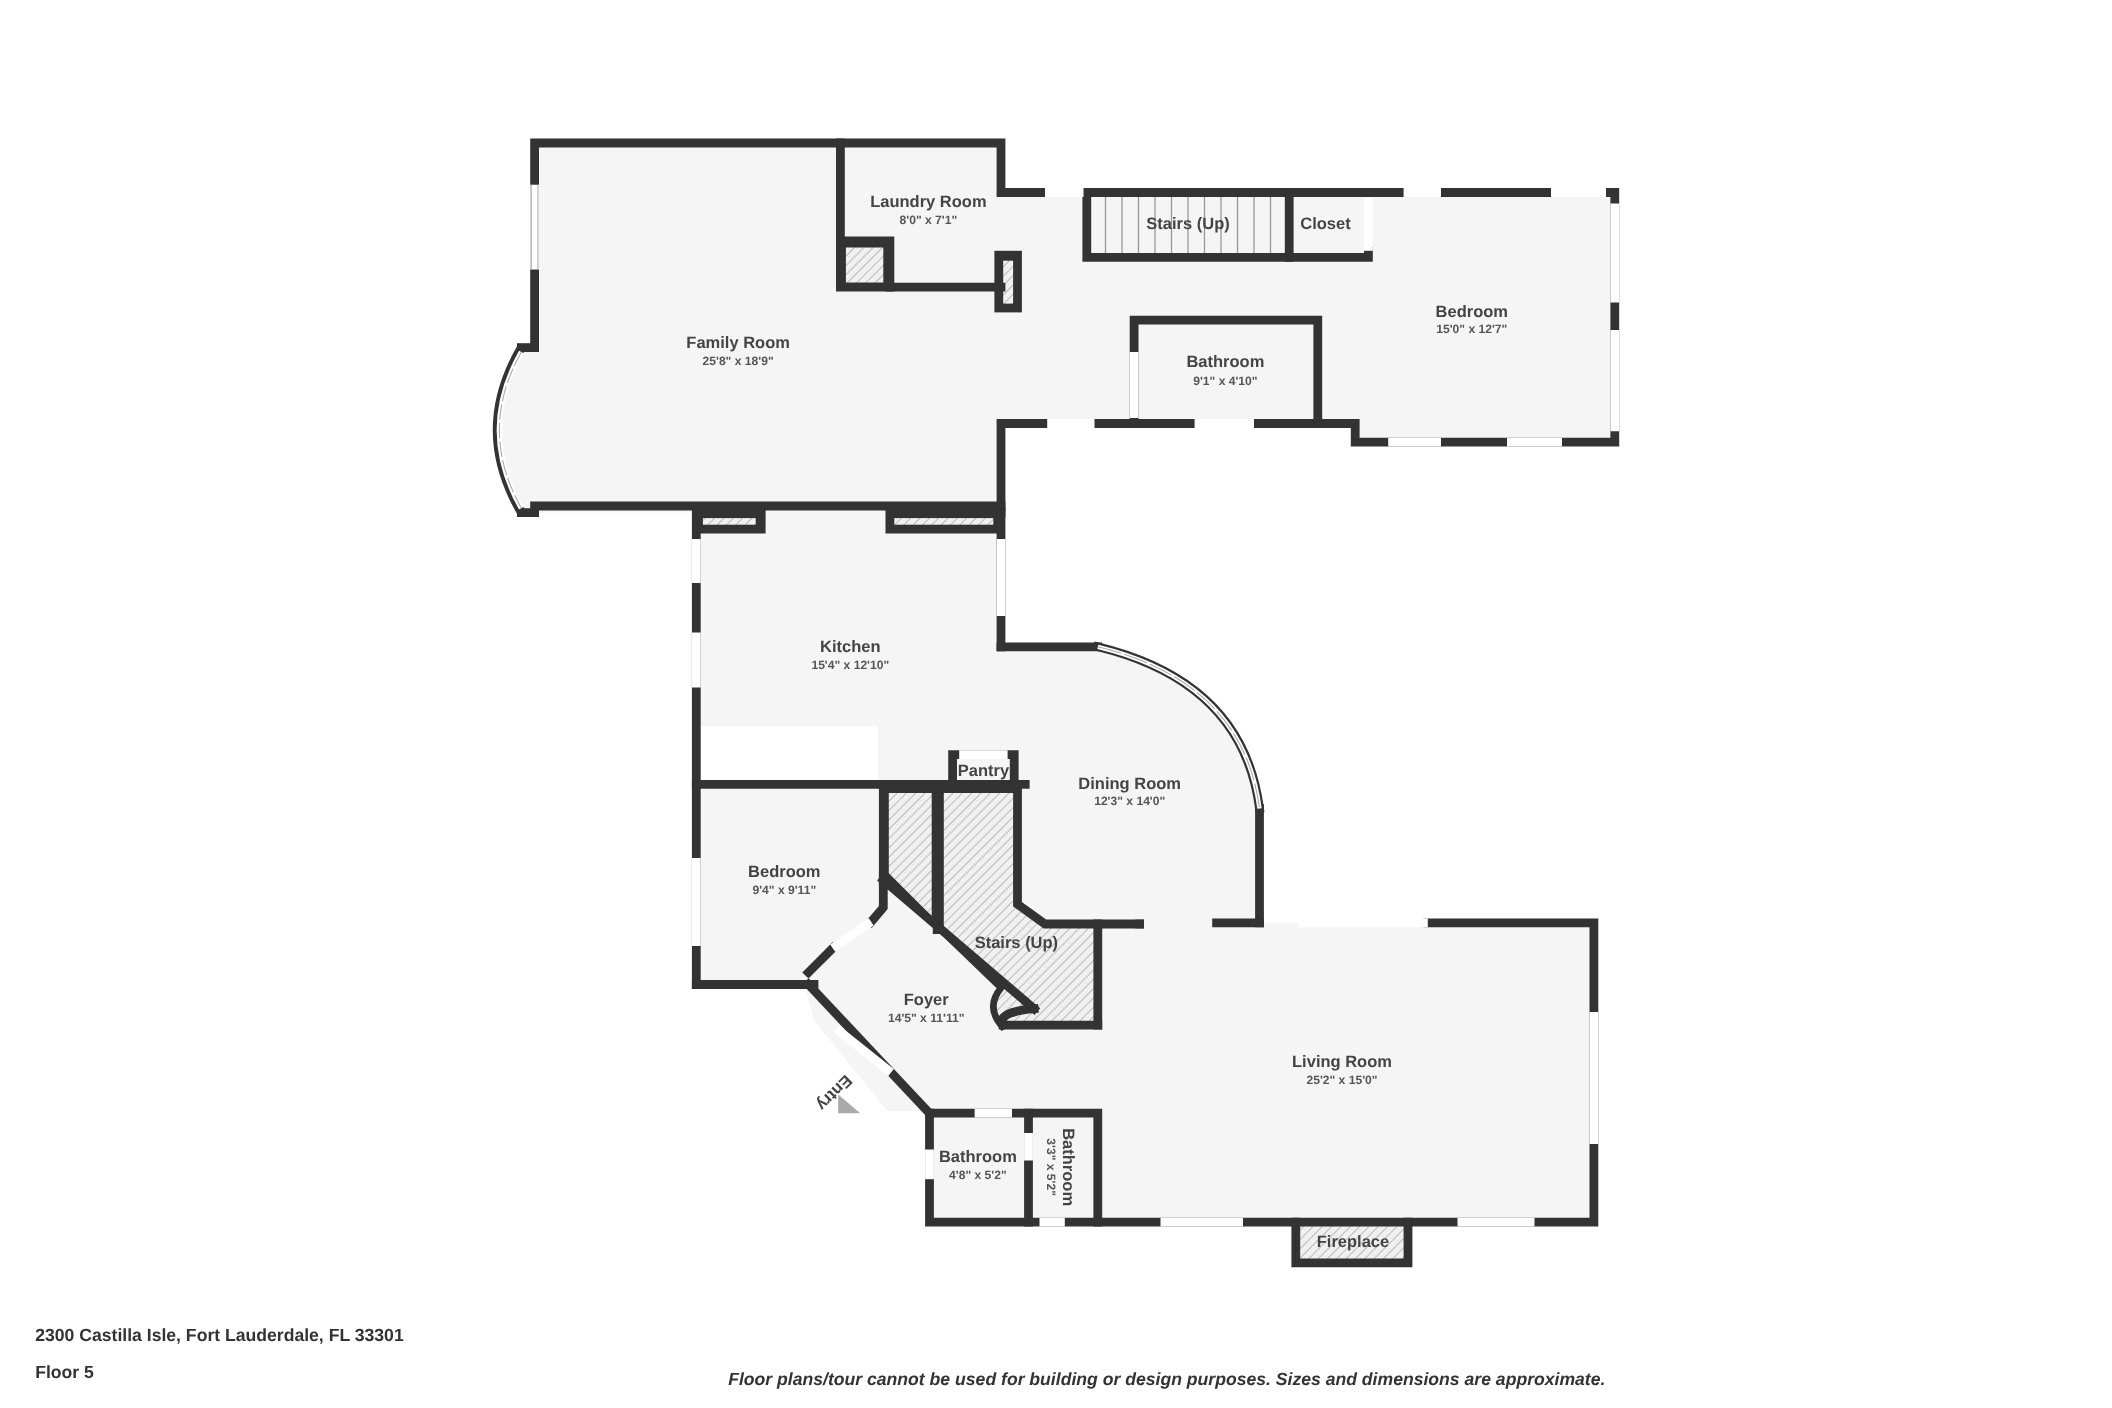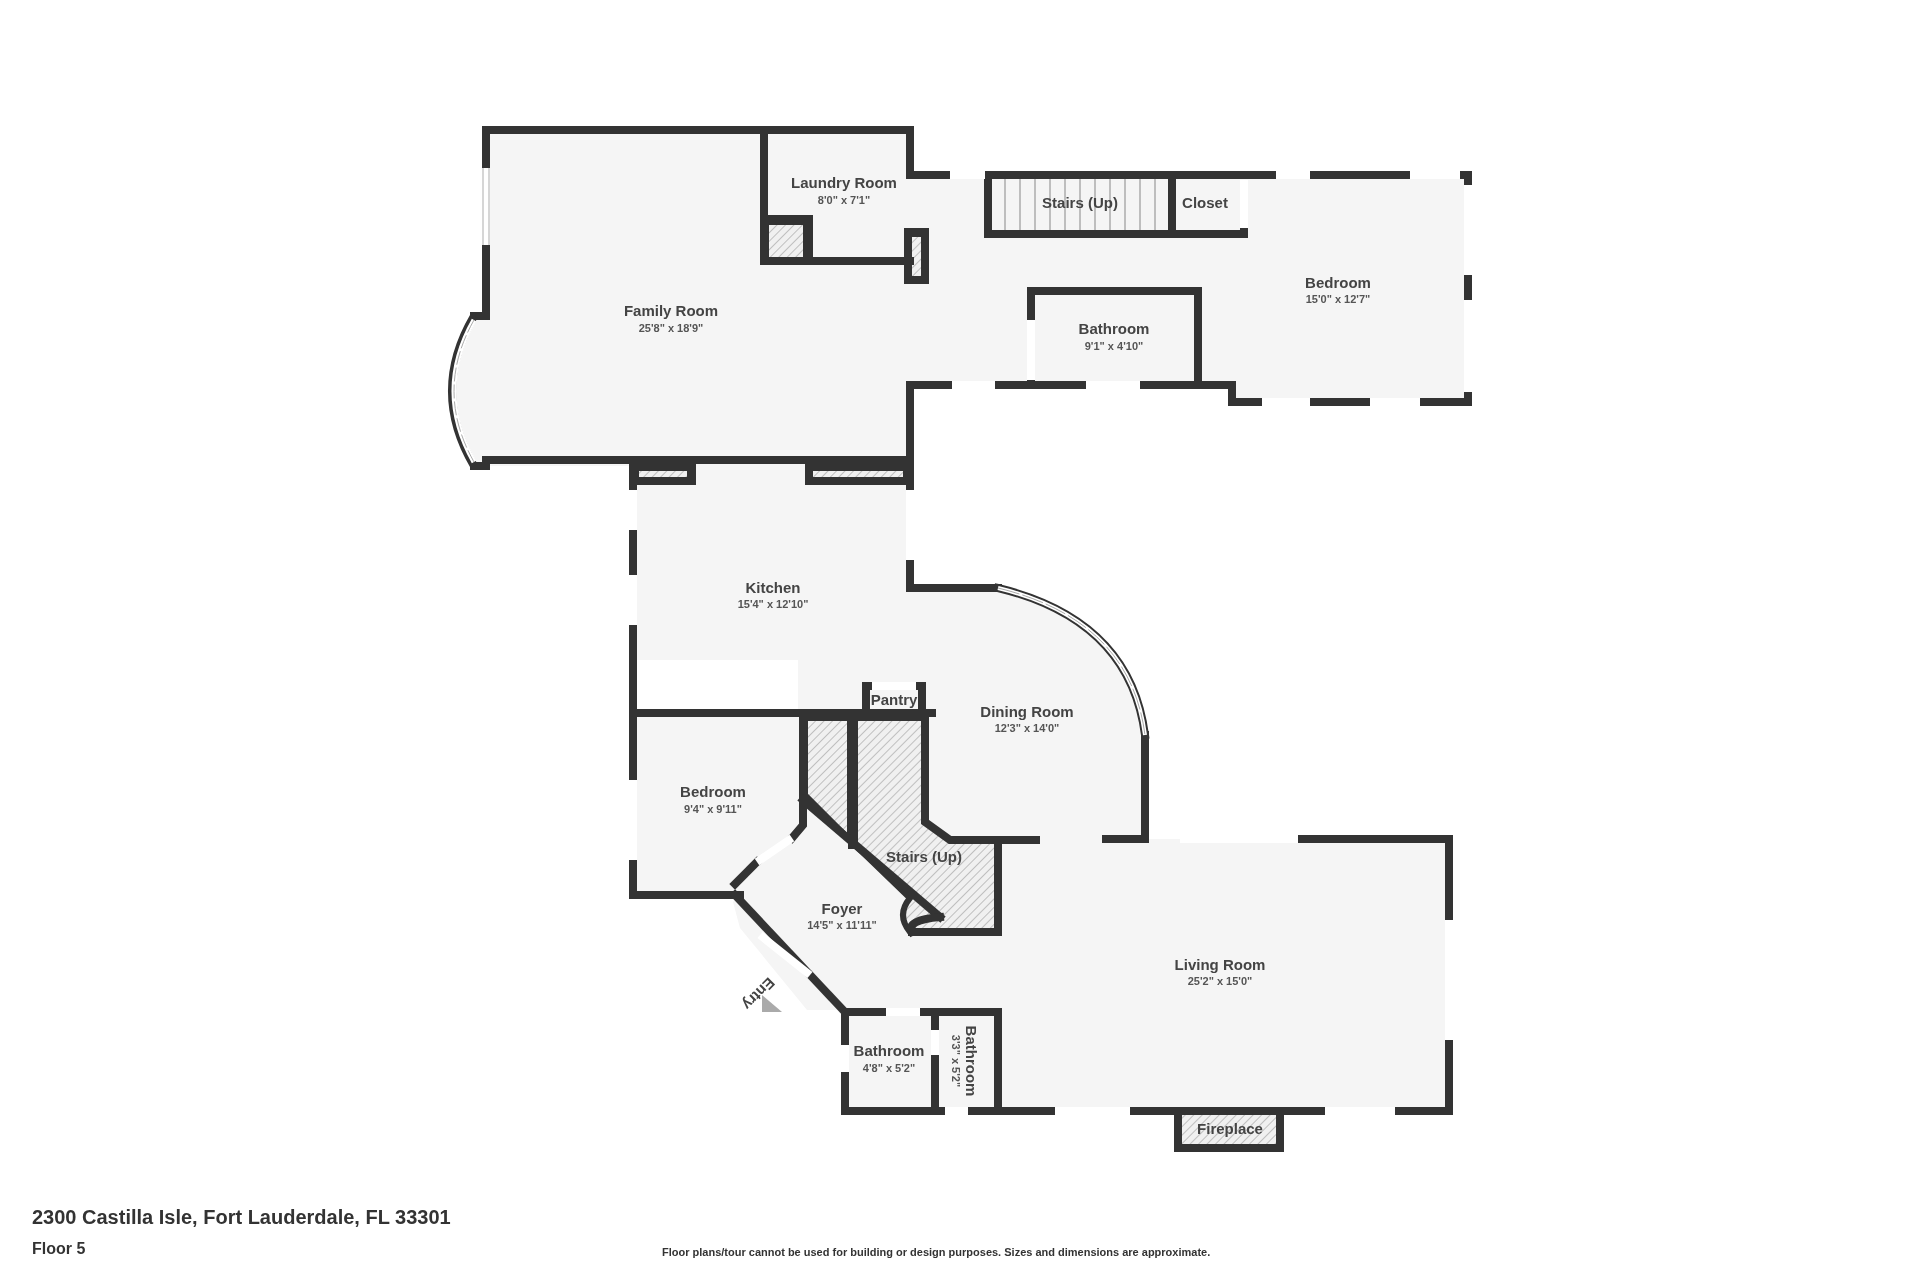--- a/index.html
+++ b/index.html
@@ -6,23 +6,23 @@
   body { width:1920px; height:1280px; position:relative; overflow:hidden; font-family:"Liberation Sans", sans-serif; }
   #plan { position:absolute; left:0; top:0; width:1920px; height:1280px; }
   .floor { fill:#f5f5f5; stroke:none; }
   .wall { stroke:#333333; stroke-width:8; fill:none; stroke-linecap:square; stroke-linejoin:miter; }
   .win { stroke:#ffffff; stroke-width:8; fill:none; }
   .winline { stroke:#bbbbbb; stroke-width:1.2; fill:none; }
   .hatch { fill:url(#hatch); stroke:#333333; stroke-width:6; }
   .rname { font-family:"Liberation Sans", sans-serif; font-weight:bold; font-size:15px; fill:#444444; text-anchor:middle; }
   .rdim { font-family:"Liberation Sans", sans-serif; font-weight:bold; font-size:11px; fill:#555555; text-anchor:middle; }
   .footer { position:absolute; font-family:"Liberation Sans", sans-serif; font-weight:bold; color:#333333; }
-  #address { left:32px; top:1206px; font-size:20px; }
+  #address { left:32px; top:1206px; font-size:16px; }
   #floor-label { left:32px; top:1240px; font-size:16px; }
-  #disclaimer { left:662px; top:1246px; font-size:11px; color:#333333; }
+  #disclaimer { left:662px; top:1246px; font-size:16px; color:#333333;font-style:italic; }
 </style>
 </head>
 <body>
 
 <svg id="plan" viewBox="0 0 1920 1280" xmlns="http://www.w3.org/2000/svg">
   <defs>
     <pattern id="hatch" patternUnits="userSpaceOnUse" width="6" height="6" patternTransform="rotate(45)">
       <rect width="6" height="6" fill="#f0f0f0"></rect>
       <line x1="0" y1="0" x2="0" y2="6" stroke="#aaaaaa" stroke-width="1.4"></line>
     </pattern>

